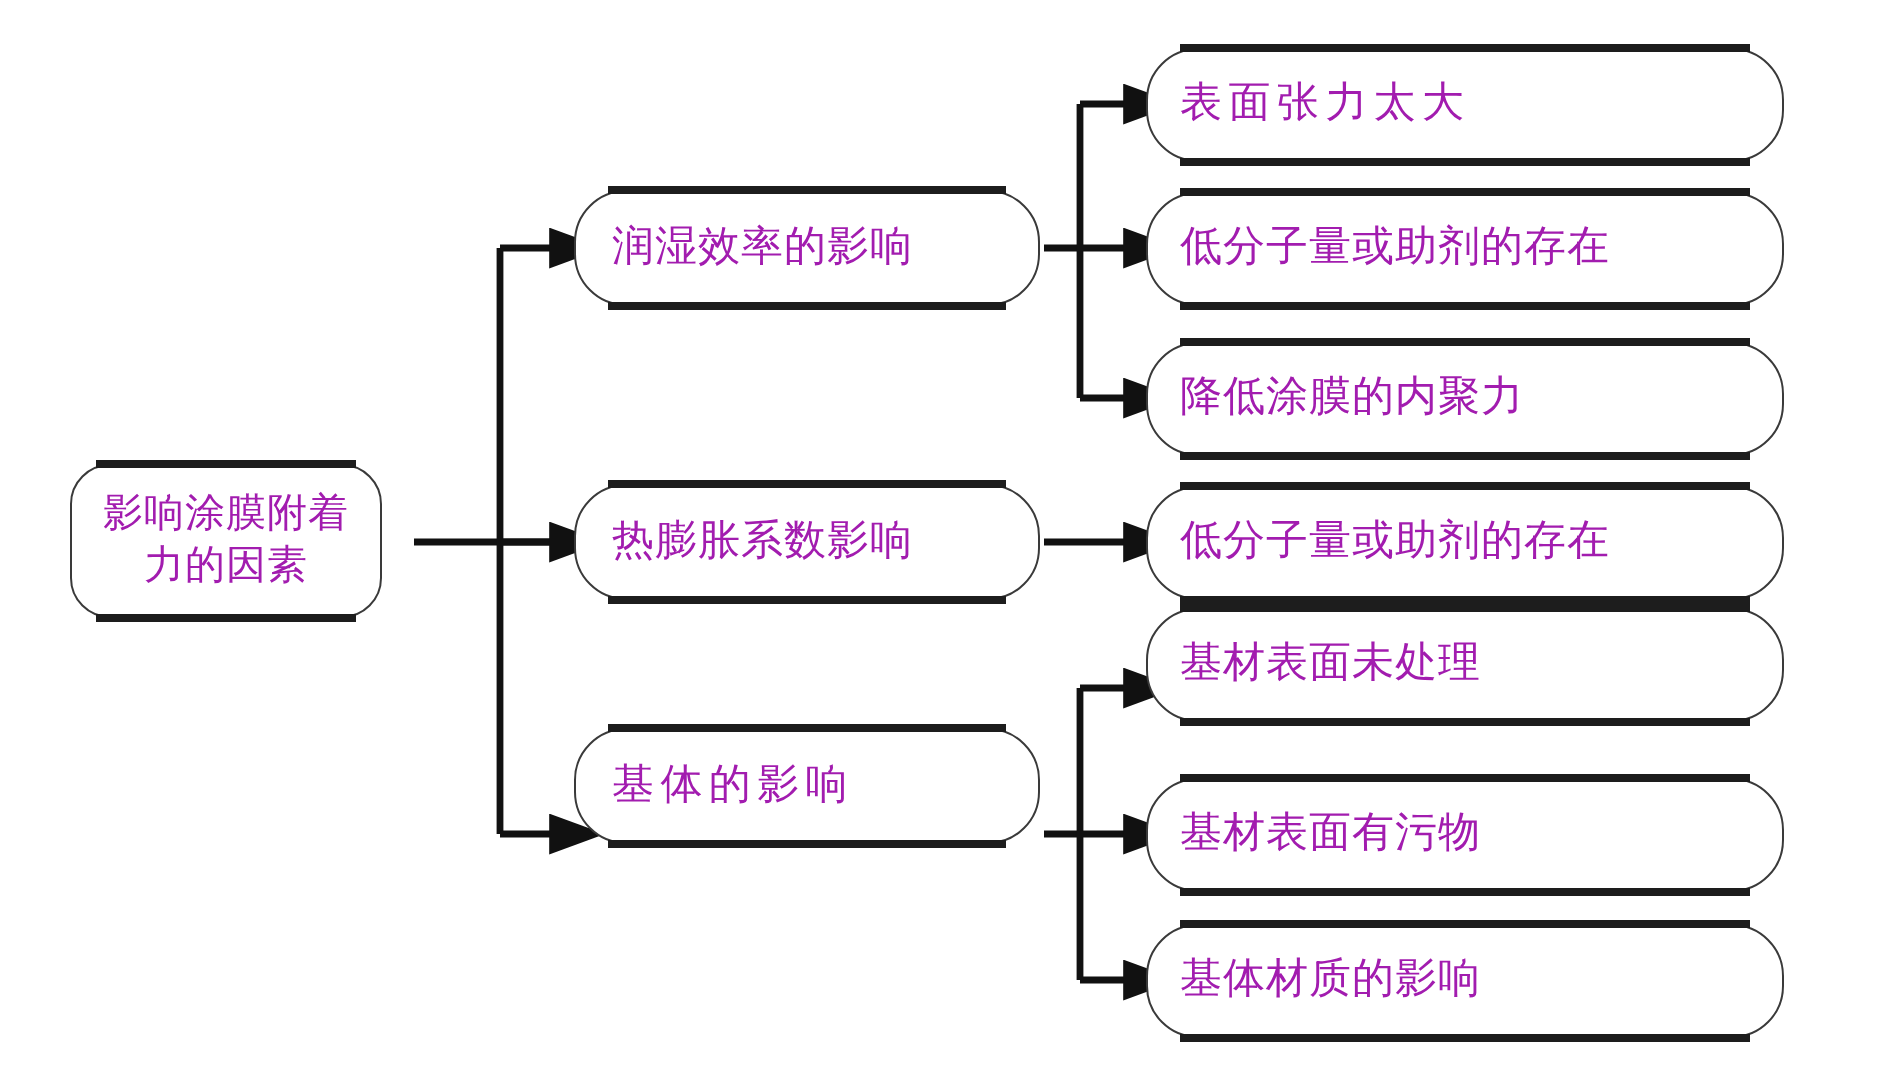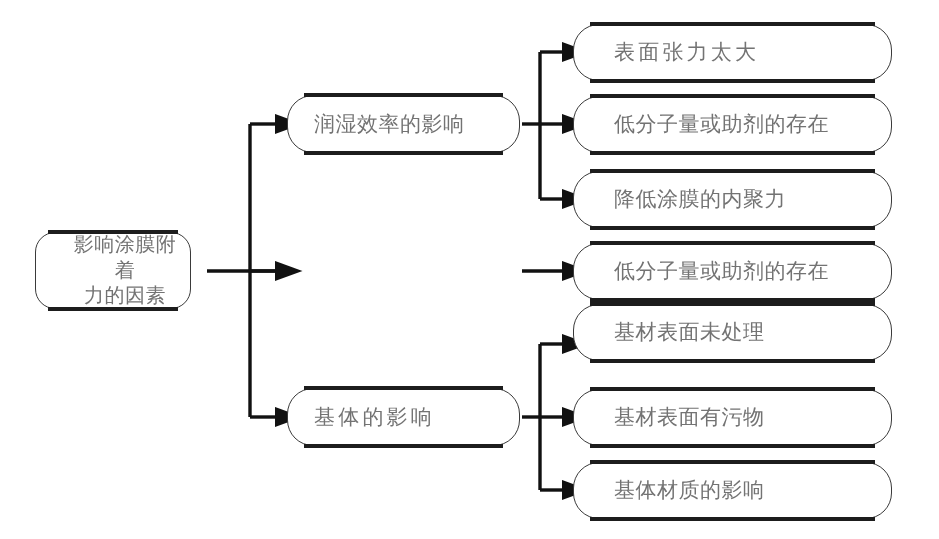--- a/index.html
+++ b/index.html
@@ -45,26 +45,25 @@
     height: 4px;
     background: #1d1d1d;
   }
   .node::before { top: -3px; }
   .node::after  { bottom: -3px; }
 
   .node-label {
     position: relative;
     z-index: 1;
     width: 100%;
-    color: #737373;
+    color: #a21caf;
     font-size: 21px;
     line-height: 1.28;
     white-space: pre-line;
     letter-spacing: 0.5px;
-    margin-left: 24px;
   }
 
   
   .node.root {
     left: 35px;
     top: 232px;
     width: 156px;
     height: 77px;
     border-radius: 20px;
     justify-content: center;
@@ -78,21 +77,21 @@
   .node.root::before { left: 12px; right: 12px; }
   .node.root::after  { left: 12px; right: 12px; }
 
   
   .node.lvl2 {
     left: 287px;
     width: 233px;
     height: 58px;
   }
   .node.lvl2 .node-label {
-    padding-left: 2px;
+    padding-left: 18px;
     text-align: left;
   }
 
   
   .node.lvl3 {
     left: 573px;
     width: 319px;
     height: 57px;
   }
   .node.lvl3 .node-label {
@@ -154,22 +153,25 @@
 
   <div class="node root">
     <span class="node-label">影响涂膜附着
 力的因素</span>
   </div>
 
   <div class="node lvl2" style="top:95px;">
     <span class="node-label">润湿效率的影响</span>
   </div>
 
-
-  <div class="node lvl2" style="top:388px;">
+  <div class="node lvl2" style="top:242px;">
+    <span class="node-label">热膨胀系数影响</span>
+  </div>
+
+  <div class="node lvl2" style="top:364px;">
     <span class="node-label wide-space">基体的影响</span>
   </div>
 
   <div class="node lvl3" style="top:24px;">
     <span class="node-label wide-space">表面张力太大</span>
   </div>
 
   <div class="node lvl3" style="top:171px;">
     <span class="node-label">降低涂膜的内聚力</span>
   </div>

